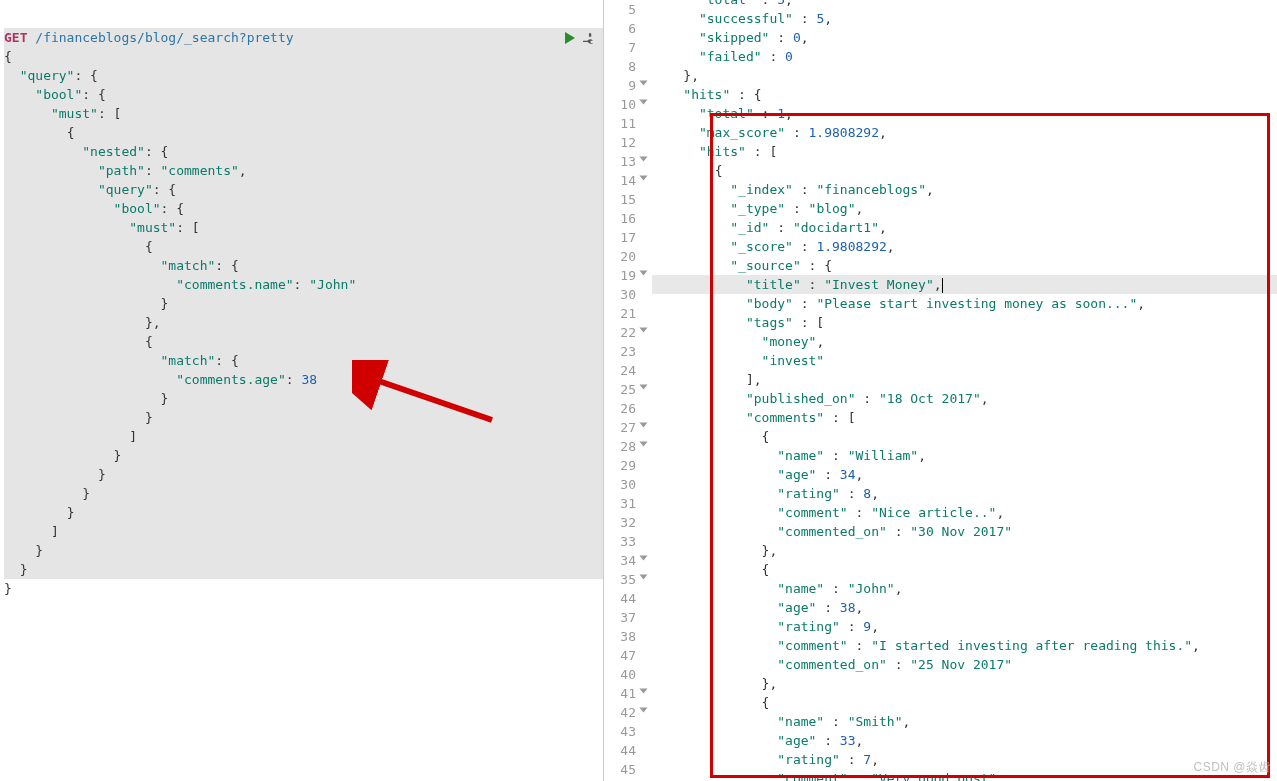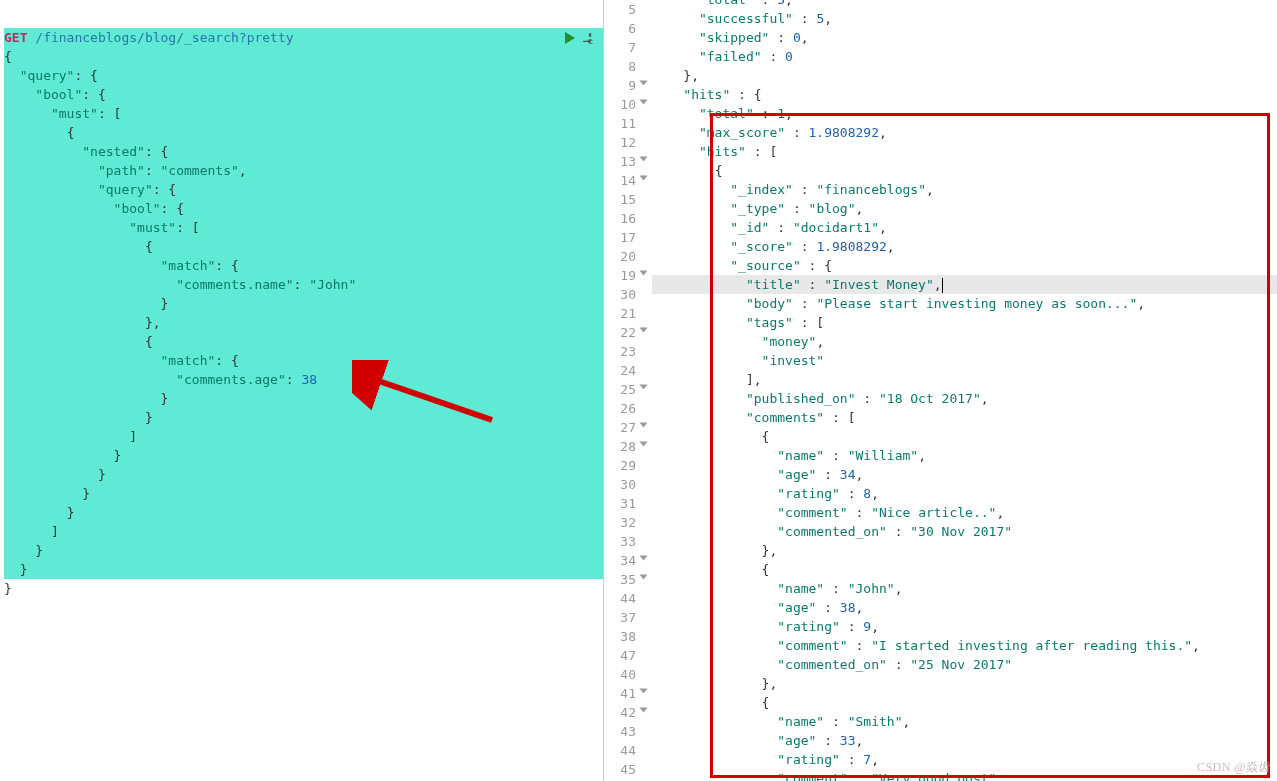--- a/index.html
+++ b/index.html
@@ -47,21 +47,21 @@
   position: absolute;
   right: -10px;
   top: 3px;
   width: 0; height: 0;
   border-left: 5px solid #999;
   border-top: 4px solid transparent;
   border-bottom: 4px solid transparent;
   transform: rotate(90deg);
 }
 .sel {
-  background: #5eead4;
+  background: #e5e5e5;
   display: inline-block;
   width: 100%;
 }
 .line { height: 19px; display: block; }
 .tok-method { color: #b03060; font-weight: bold; }
 .tok-url { color: #2a76a8; }
 .tok-key { color: #0a7a6a; }
 .tok-num { color: #1c5fb0; }
 .tok-punct { color: #333; }
 .toolbar {
@@ -105,21 +105,21 @@
   width: 6px;
   color: #bbb;
   font-size: 9px;
   line-height: 4px;
   cursor: col-resize;
 }
 .watermark {
   position: absolute;
   right: 6px;
   bottom: 4px;
-  font-family: Liberation Serif, serif;
+  font-family: Liberation Sans, sans-serif;
   font-size: 12px;
   color: #bfbfbf;
   letter-spacing: 0.5px;
 }
 </style>
 </head>
 <body>
 
 <div class="left-pane">
   <div class="toolbar">

